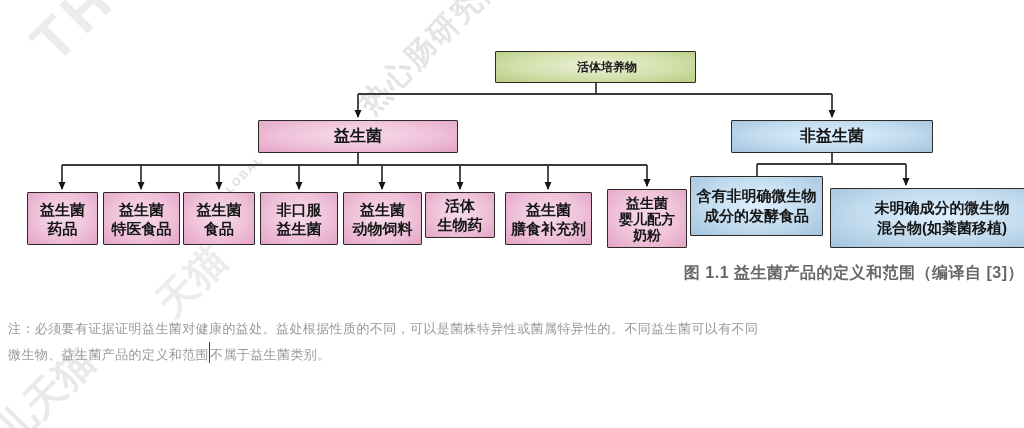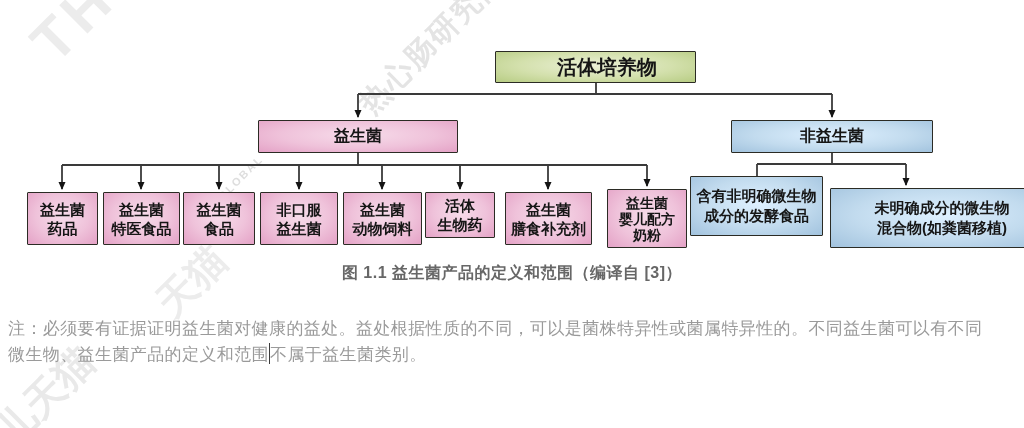--- a/index.html
+++ b/index.html
@@ -8,40 +8,40 @@
     font-family:"Liberation Sans","DejaVu Sans",sans-serif;
   }
   .connectors{position:absolute;left:0;top:0;}
   .node{
     position:absolute;box-sizing:border-box;display:flex;align-items:center;justify-content:center;
     text-align:center;white-space:pre-line;font-weight:bold;color:#161616;
     border:1.6px solid #2b2b24;border-radius:1px;
   }
   .node.green{
     background:radial-gradient(ellipse at 50% 45%, #ecf1d8 0%, #d3e0ac 55%, #b7cc83 100%);
-    font-size:20px;
+    font-size:12px;
     padding-left:23px;
   }
   .node.pink{
     background:radial-gradient(ellipse at 50% 45%, #f7dcea 0%, #efc2da 55%, #e4a2c6 100%);
   }
   .node.blue{
     background:radial-gradient(ellipse at 50% 45%, #def0ff 0%, #c2dbee 55%, #a2c3de 100%);
   }
   .node.lvl2{font-size:16px;}
   .node.child{font-size:15px;line-height:19px;}
   .node.child-sm{font-size:14px;line-height:16px;}
   .node.bluechild{font-size:15px;line-height:20px;}
   .caption{
-    position:absolute;left:0;top:263px;width:1024px;text-align:center;
+    position:absolute;left:0;top:263px;width:1024px;text-align:right;
     font-size:16px;font-weight:bold;color:#676767;letter-spacing:0.5px;
   }
   .note{
     position:absolute;left:8px;top:316px;width:990px;
-    font-size:17px;line-height:26px;color:#9a9a9a;letter-spacing:0.4px;
+    font-size:13px;line-height:26px;color:#9a9a9a;letter-spacing:0.4px;
   }
   .note .caret{
     display:inline-block;width:1px;height:21px;background:#3c3c3c;
     vertical-align:-4px;margin:0 0px;
   }
   .wm{position:absolute;color:#e7e7e7;font-weight:bold;transform:rotate(-45deg);
       transform-origin:center center;white-space:nowrap;user-select:none;}
   .wm-th{left:28px;top:-14px;font-size:58px;letter-spacing:6px;color:#ececec;}
   .wm-institute{left:337px;top:21px;width:190px;font-size:30px;letter-spacing:2px;color:#e4e4e4;}
   .wm-global{left:210px;top:169px;width:66px;font-size:11px;letter-spacing:2px;color:#dedede;}

